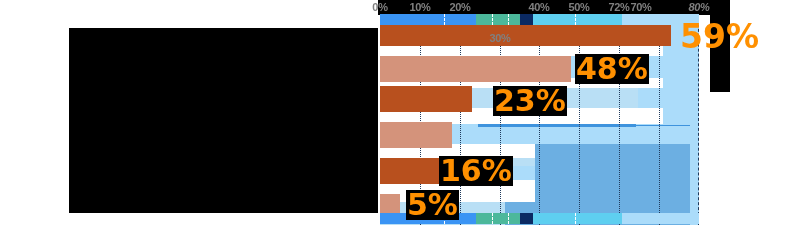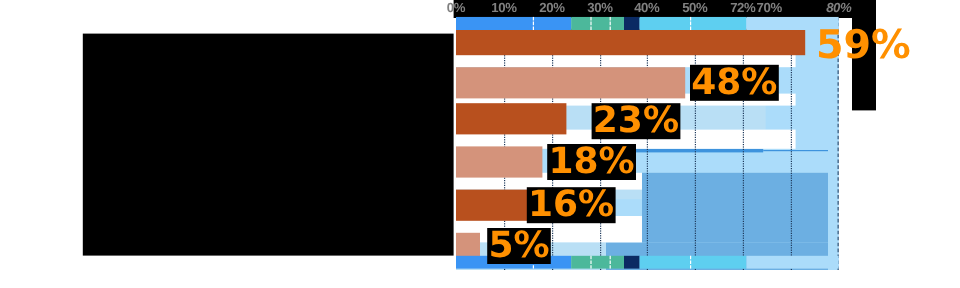--- a/index.html
+++ b/index.html
@@ -119,21 +119,21 @@
   </div>
 
   <div id="occl-left" class="black-block"></div>
   <div id="occl-topright" class="black-block"></div>
 
   <div id="axis-strip"></div>
 
   <div class="tick" style="left:363px;">0%</div>
   <div class="tick" style="left:403px;">10%</div>
   <div class="tick" style="left:443px;">20%</div>
-  <div class="tick" style="left:483px;">30%</div>
+  <div class="tick" style="left:483px;margin-top:31px;">30%</div>
   <div class="tick" style="left:522px;">40%</div>
   <div class="tick" style="left:562px;">50%</div>
   <div class="tick" style="left:602px;">72%</div>
   <div class="tick" style="left:624px;">70%</div>
   <div class="tick" style="left:682px;font-style:italic;">80%</div>
 
   <div class="strip" id="strip-top">
     <div class="seg" style="left:0;width:96px;background:#3a94f4;"></div>
     <div class="seg" style="left:96px;width:44px;background:#4cb89b;"></div>
     <div class="seg" style="left:140px;width:13px;background:#0b2a63;"></div>
@@ -162,23 +162,20 @@
   </div>
 
   <div class="vlabel" style="left:575px;top:54px;">
     <span class="num">48%</span>
   </div>
 
   <div class="vlabel" style="left:475px;top:86px;margin-left:18px;">
     <span class="num">23%</span>
   </div>
 
-  <div class="vlabel" style="left:456px;top:120px;">
-    <span class="num">18%</span>
-  </div>
 
   <div class="vlabel" style="left:439px;top:156px;">
     <span class="num">16%</span>
   </div>
 
   <div class="vlabel" style="left:406px;top:190px;">
     <span class="num">5%</span>
   </div>
 
 </div>

